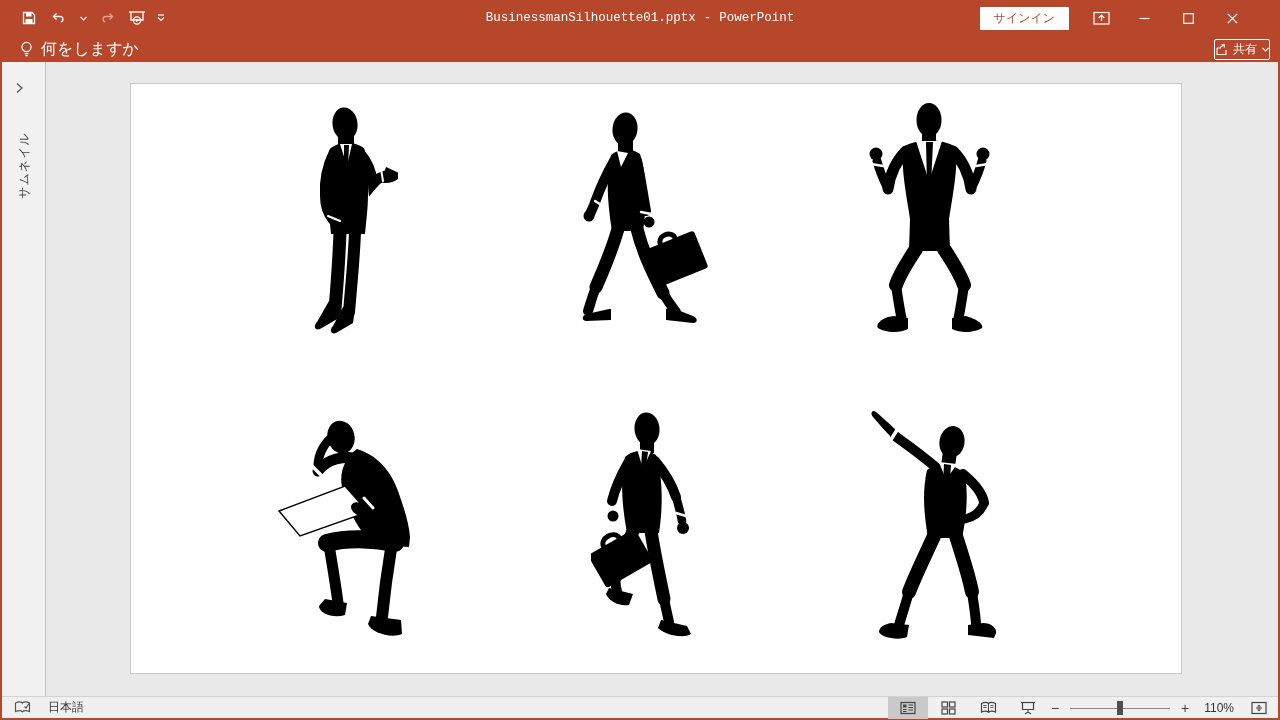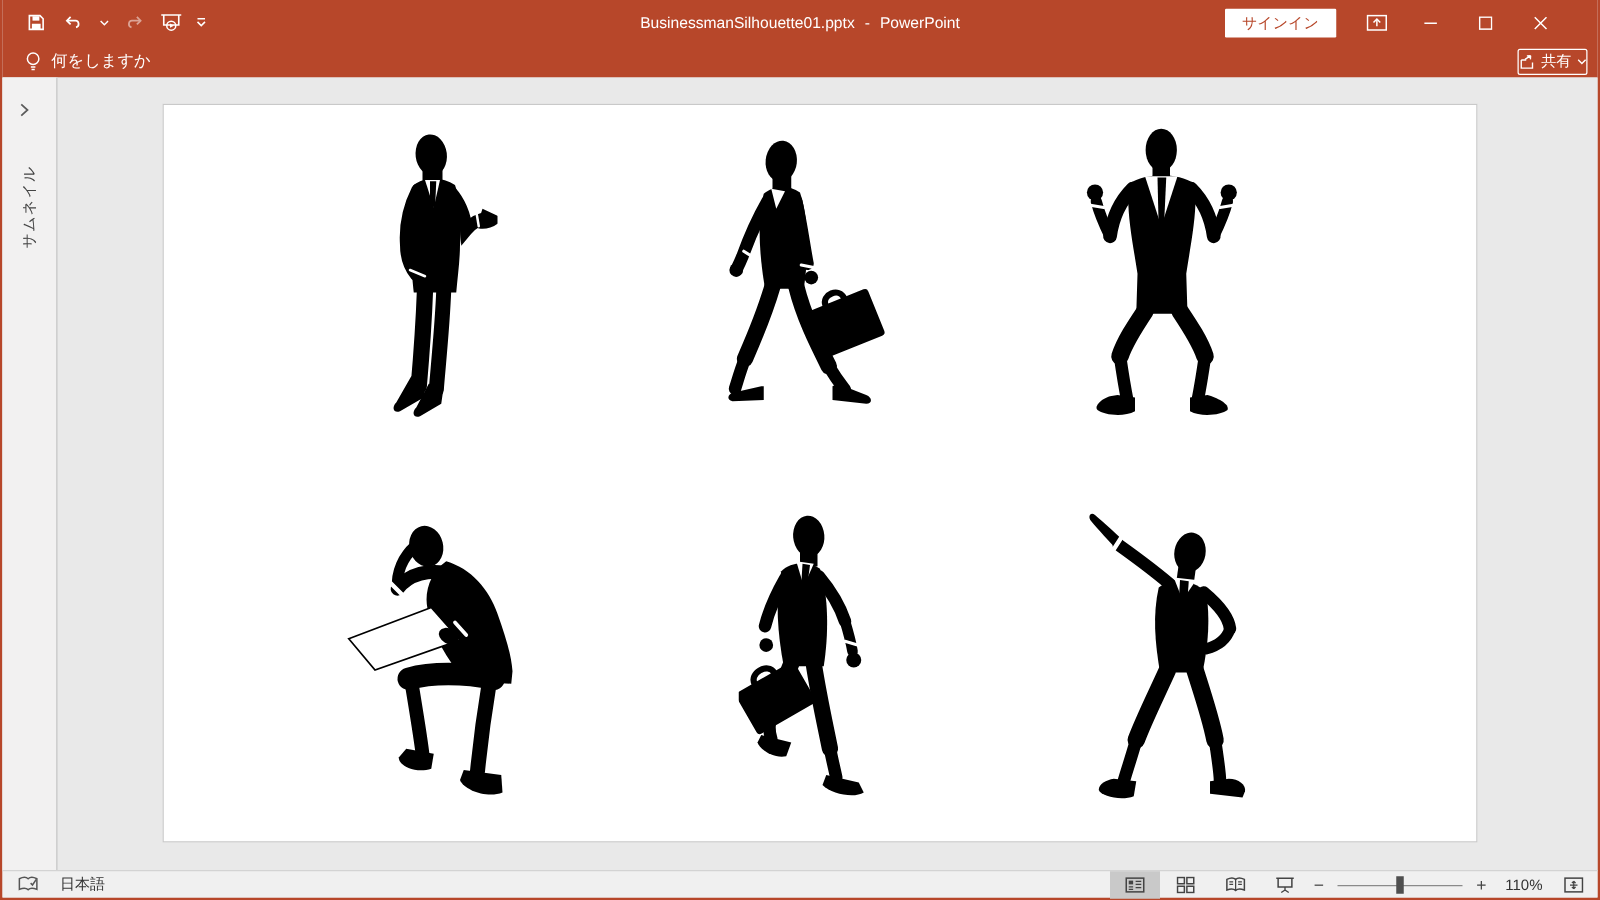--- a/index.html
+++ b/index.html
@@ -10,33 +10,33 @@
 
   
   .titlebar { position:absolute; left:0; top:0; right:0; height:36px; background:#b7472a;
               display:flex; align-items:center; color:#fff; }
   .qat { display:flex; align-items:center; gap:0; padding-left:12px; }
   .qat .qbtn { width:30px; height:28px; display:flex; align-items:center; justify-content:center; }
   .qat .qbtn.narrow { width:18px; }
   .dim { opacity:.5; }
   .title-center { position:absolute; left:0; right:0; top:0; height:36px; display:flex;
                   align-items:center; justify-content:center; pointer-events:none; font-size:12.5px; color:#fff; }
-  .title-center span { margin:0 4px; }
+  .title-center span { margin:0 4px;font-family:Liberation Mono, monospace; }
   .tb-right { position:absolute; right:24px; top:0; height:36px; display:flex; align-items:center; }
   .signin { background:#fff; color:#b7472a; font-size:12px; padding:3px 14px; border-radius:1px;
             margin-right:24px; }
   .winbtn { width:44px; height:36px; display:flex; align-items:center; justify-content:center; }
   .ribopt { margin-right:12px; }
 
   
   .tabbar { position:absolute; left:0; top:36px; right:0; height:26px; background:#b7472a;
             display:flex; align-items:center; color:#fff; }
   .tabs { display:flex; align-items:center; padding-left:2px; }
   .tab { font-size:12px; padding:0 12px; height:26px; display:flex; align-items:center; white-space:nowrap; }
-  .tellme { display:flex; align-items:center; gap:8px; margin-left:18px; font-size:13px; }
+  .tellme { display:flex; align-items:center; gap:8px; margin-left:18px; font-size:16px; }
   .share-btn { position:absolute; right:8px; top:3px; height:21px; border:1px solid #fff; border-radius:2px;
                display:flex; align-items:center; gap:5px; padding:0 0; font-size:12px; color:#fff; }
 
   
   .main { position:absolute; left:0; top:62px; right:0; height:634px; background:#e9e9e9; }
   .thumb-pane { position:absolute; left:0; top:0; width:44px; height:634px; background:#f2f1f1;
                 border-right:1px solid #c3c3c3; }
   .thumb-chevron { position:absolute; left:13px; top:20px; }
   .thumb-label { position:absolute; left:-28px; top:95px; width:100px; text-align:center;
                  transform:rotate(-90deg); font-size:12px; color:#444; letter-spacing:1px; }

